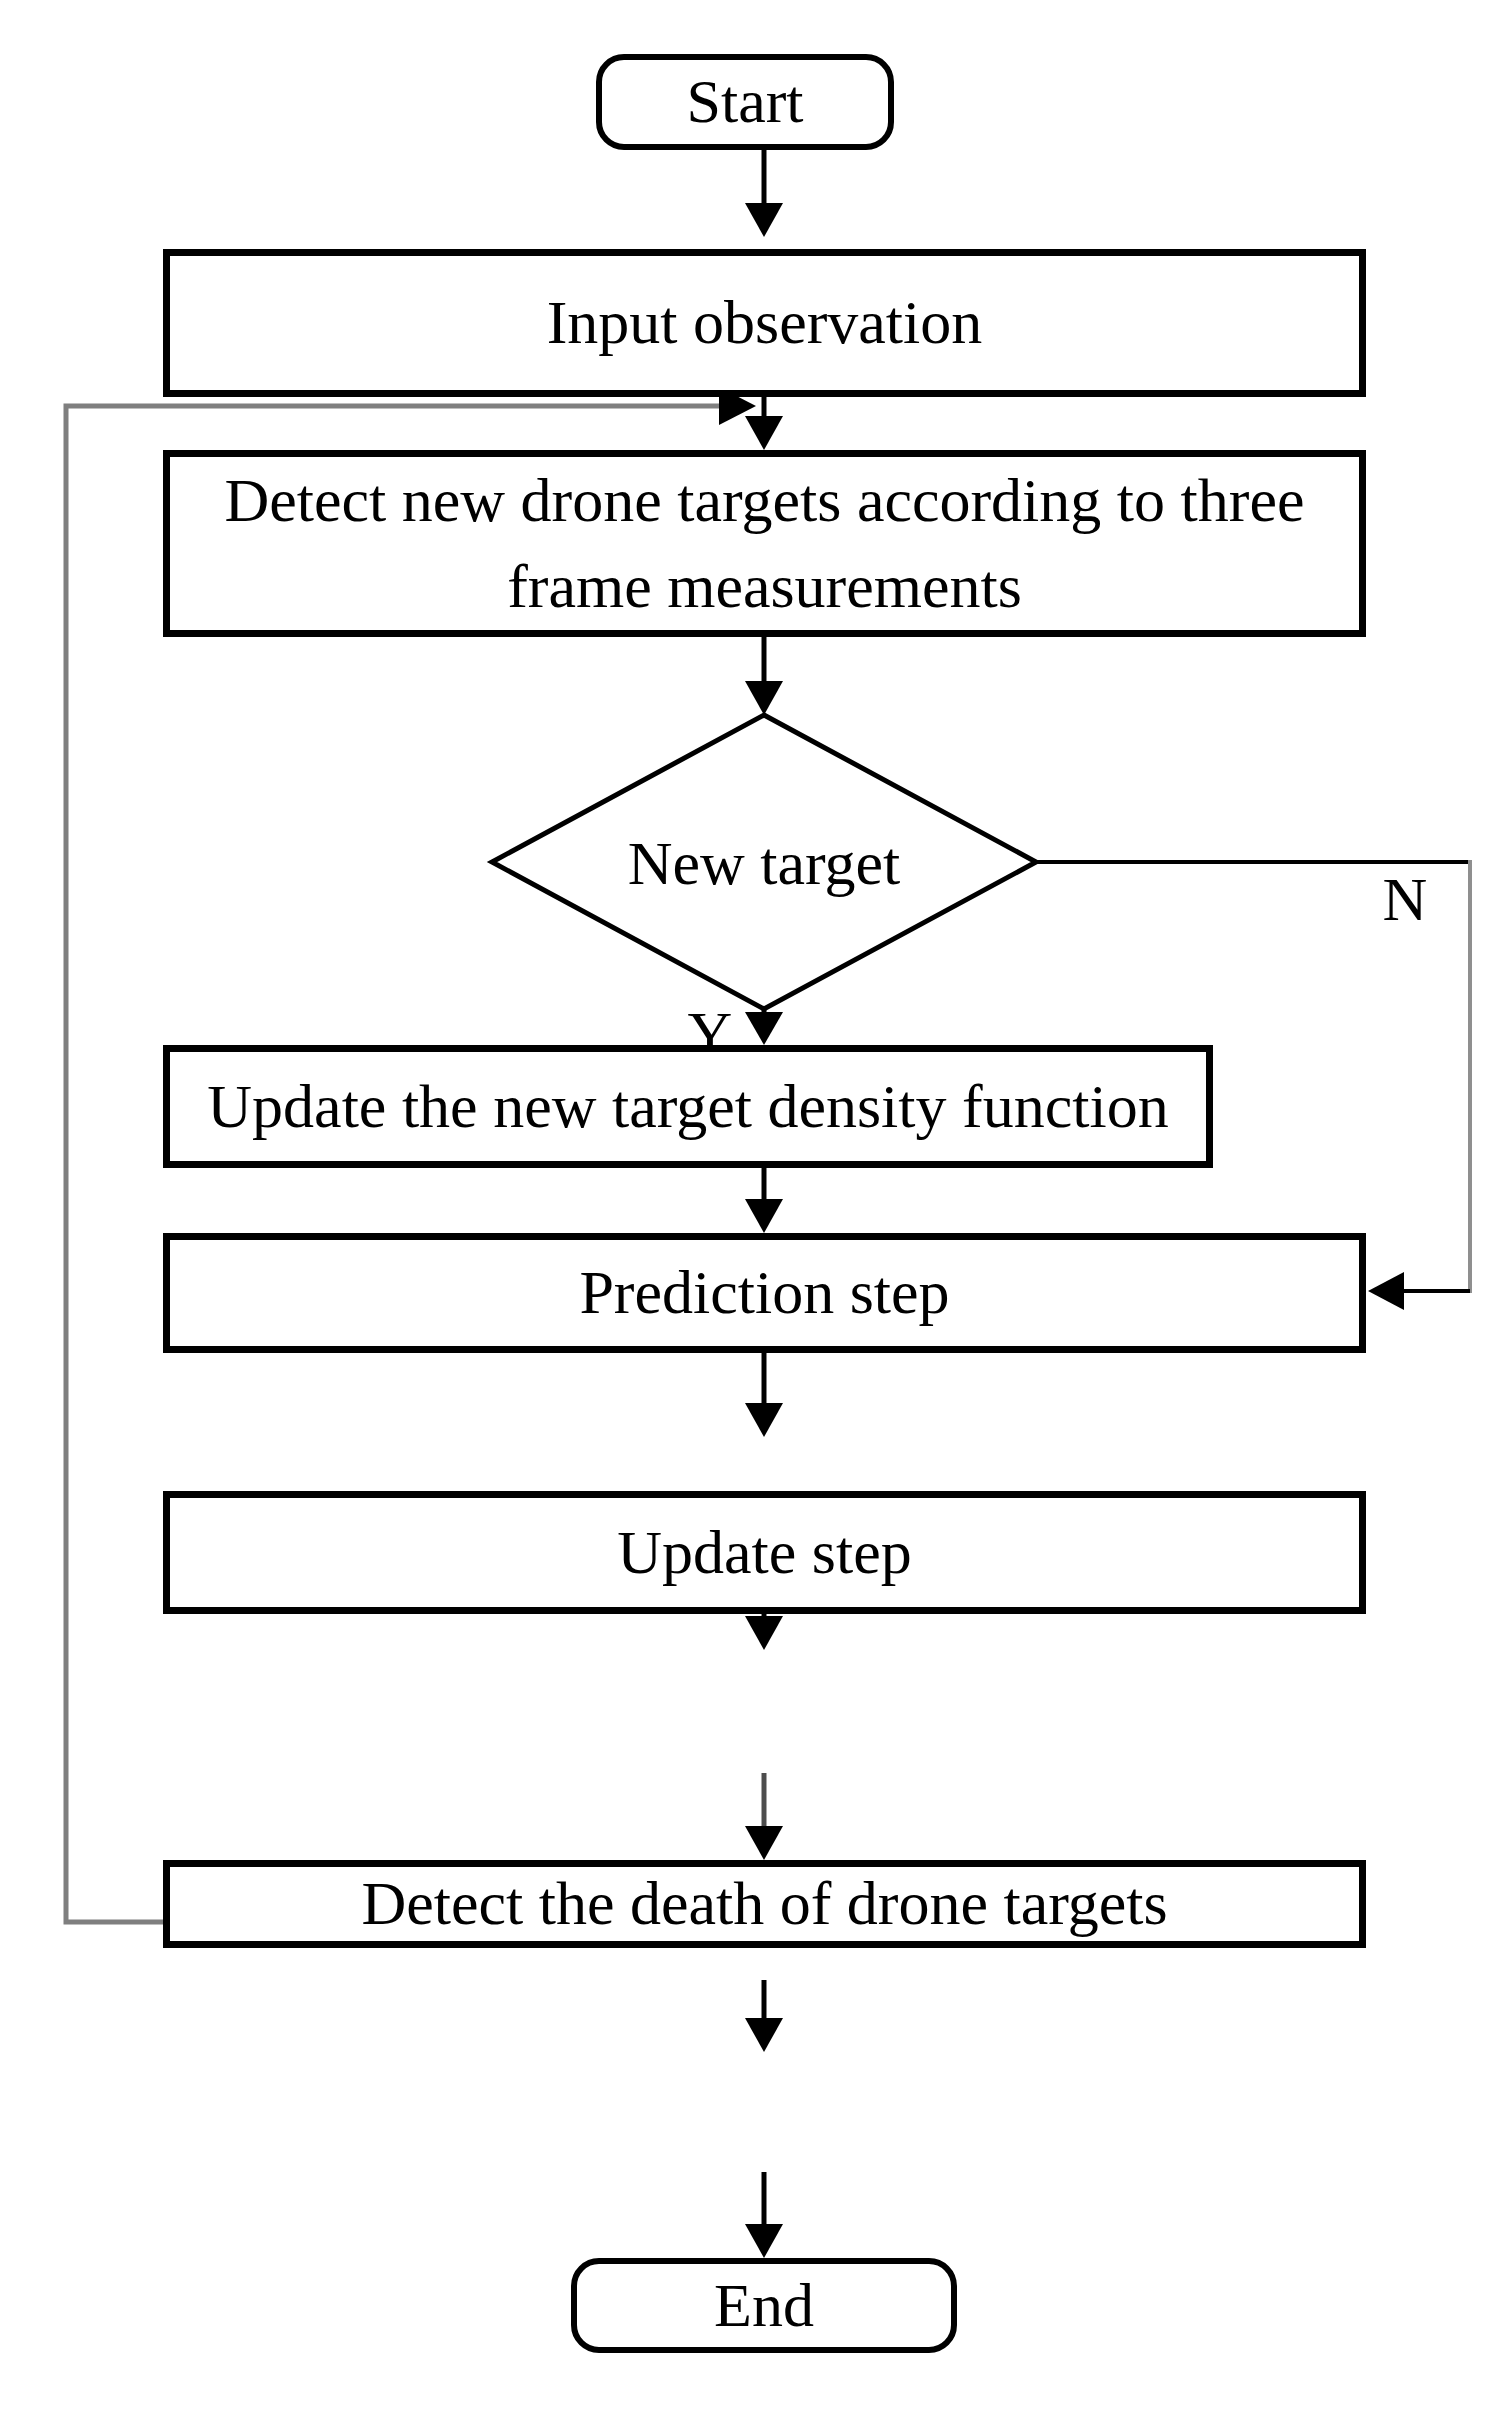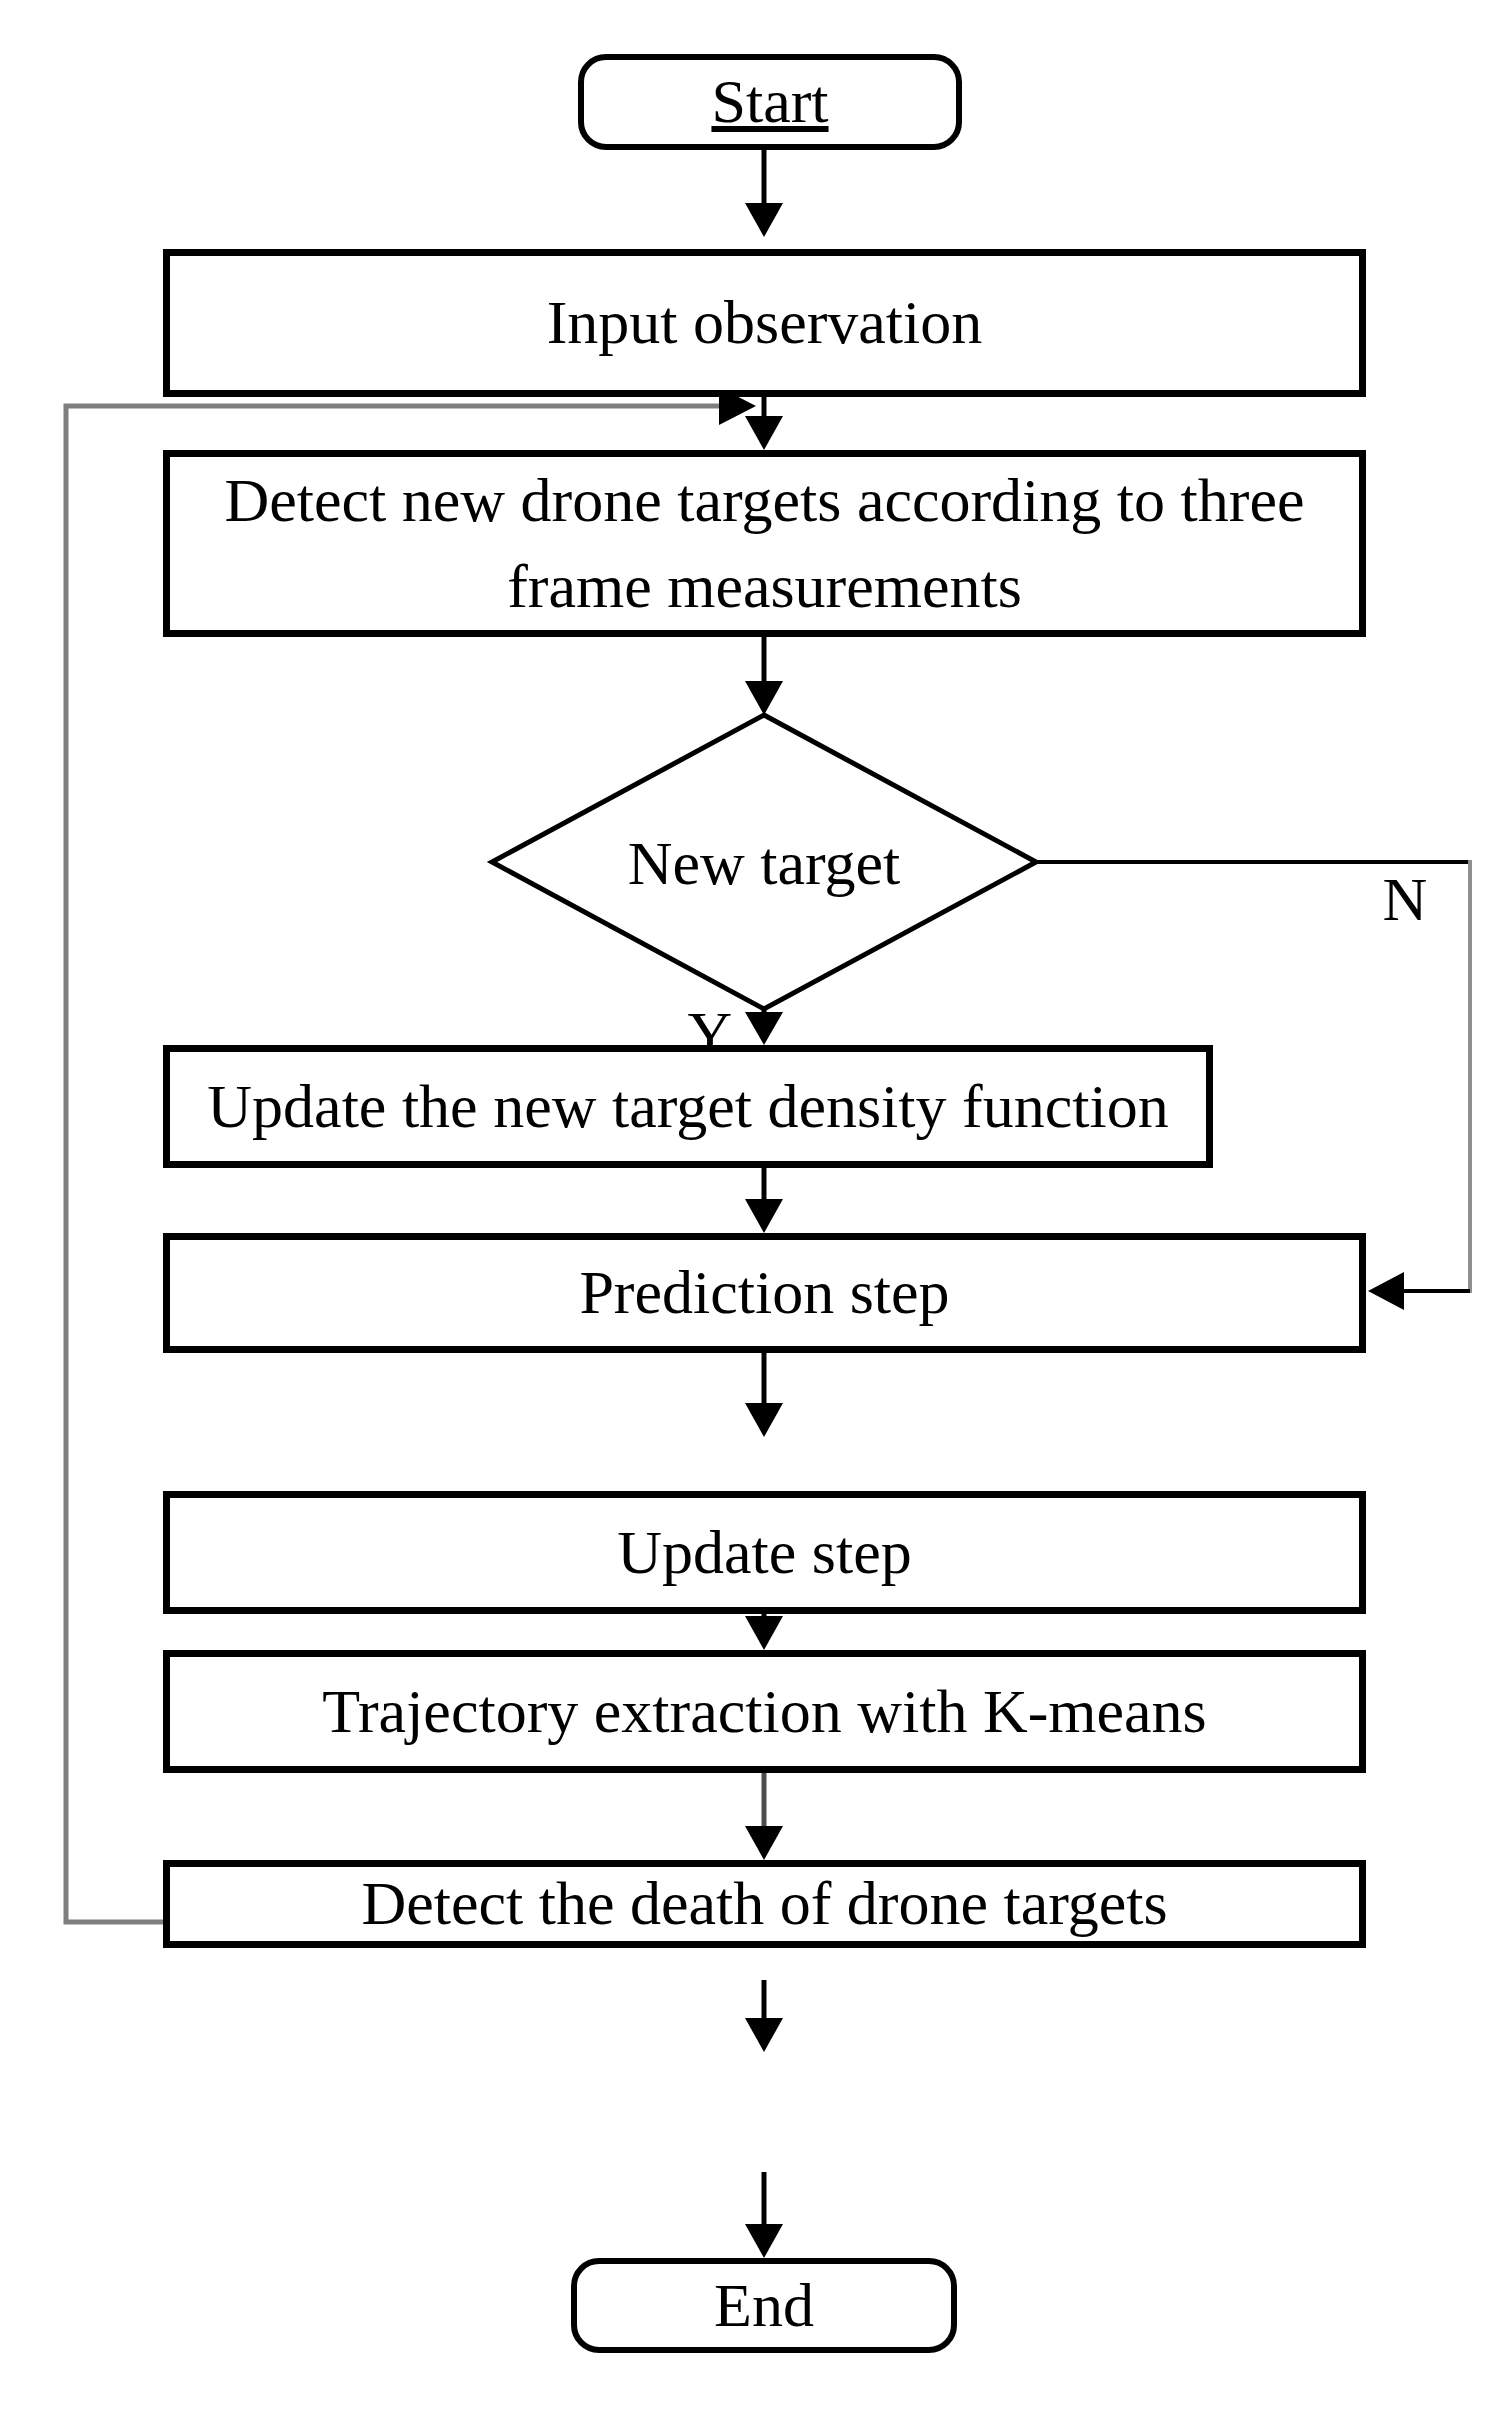--- a/index.html
+++ b/index.html
@@ -117,21 +117,21 @@
     </g>
 
     <g>
       <line class="stem" x1="764" y1="2172" x2="764" y2="2226"></line>
       <polygon class="head" points="764,2258 745,2224 783,2224"></polygon>
     </g>
 
     <polygon class="diamond-shape" points="764,715 1036,862 764,1009 492,862"></polygon>
   </svg>
 
-  <div class="node terminator" style="left:578px; top:54px; width:384px; height:96px;text-decoration:underline;">
+  <div class="node terminator" style="left:596px; top:54px; width:298px; height:96px;">
     <div>Start</div>
   </div>
 
   <div class="node" style="left:163px; top:249px; width:1203px; height:148px;">
     <div>Input observation</div>
   </div>
 
   <div class="node" style="left:163px; top:450px; width:1203px; height:187px;">
     <div>Detect new drone targets according to three</div>
     <div>frame measurements</div>
@@ -148,23 +148,20 @@
   </div>
 
   <div class="node" style="left:163px; top:1233px; width:1203px; height:120px;">
     <div>Prediction step</div>
   </div>
 
   <div class="node" style="left:163px; top:1491px; width:1203px; height:123px;">
     <div>Update step</div>
   </div>
 
-  <div class="node" style="left:163px; top:1650px; width:1203px; height:123px;">
-    <div>Trajectory extraction with K-means</div>
-  </div>
 
   <div class="node" style="left:163px; top:1860px; width:1203px; height:88px;">
     <div>Detect the death of drone targets</div>
   </div>
 
 
   <div class="node terminator" style="left:571px; top:2258px; width:386px; height:95px;">
     <div>End</div>
   </div>
 

